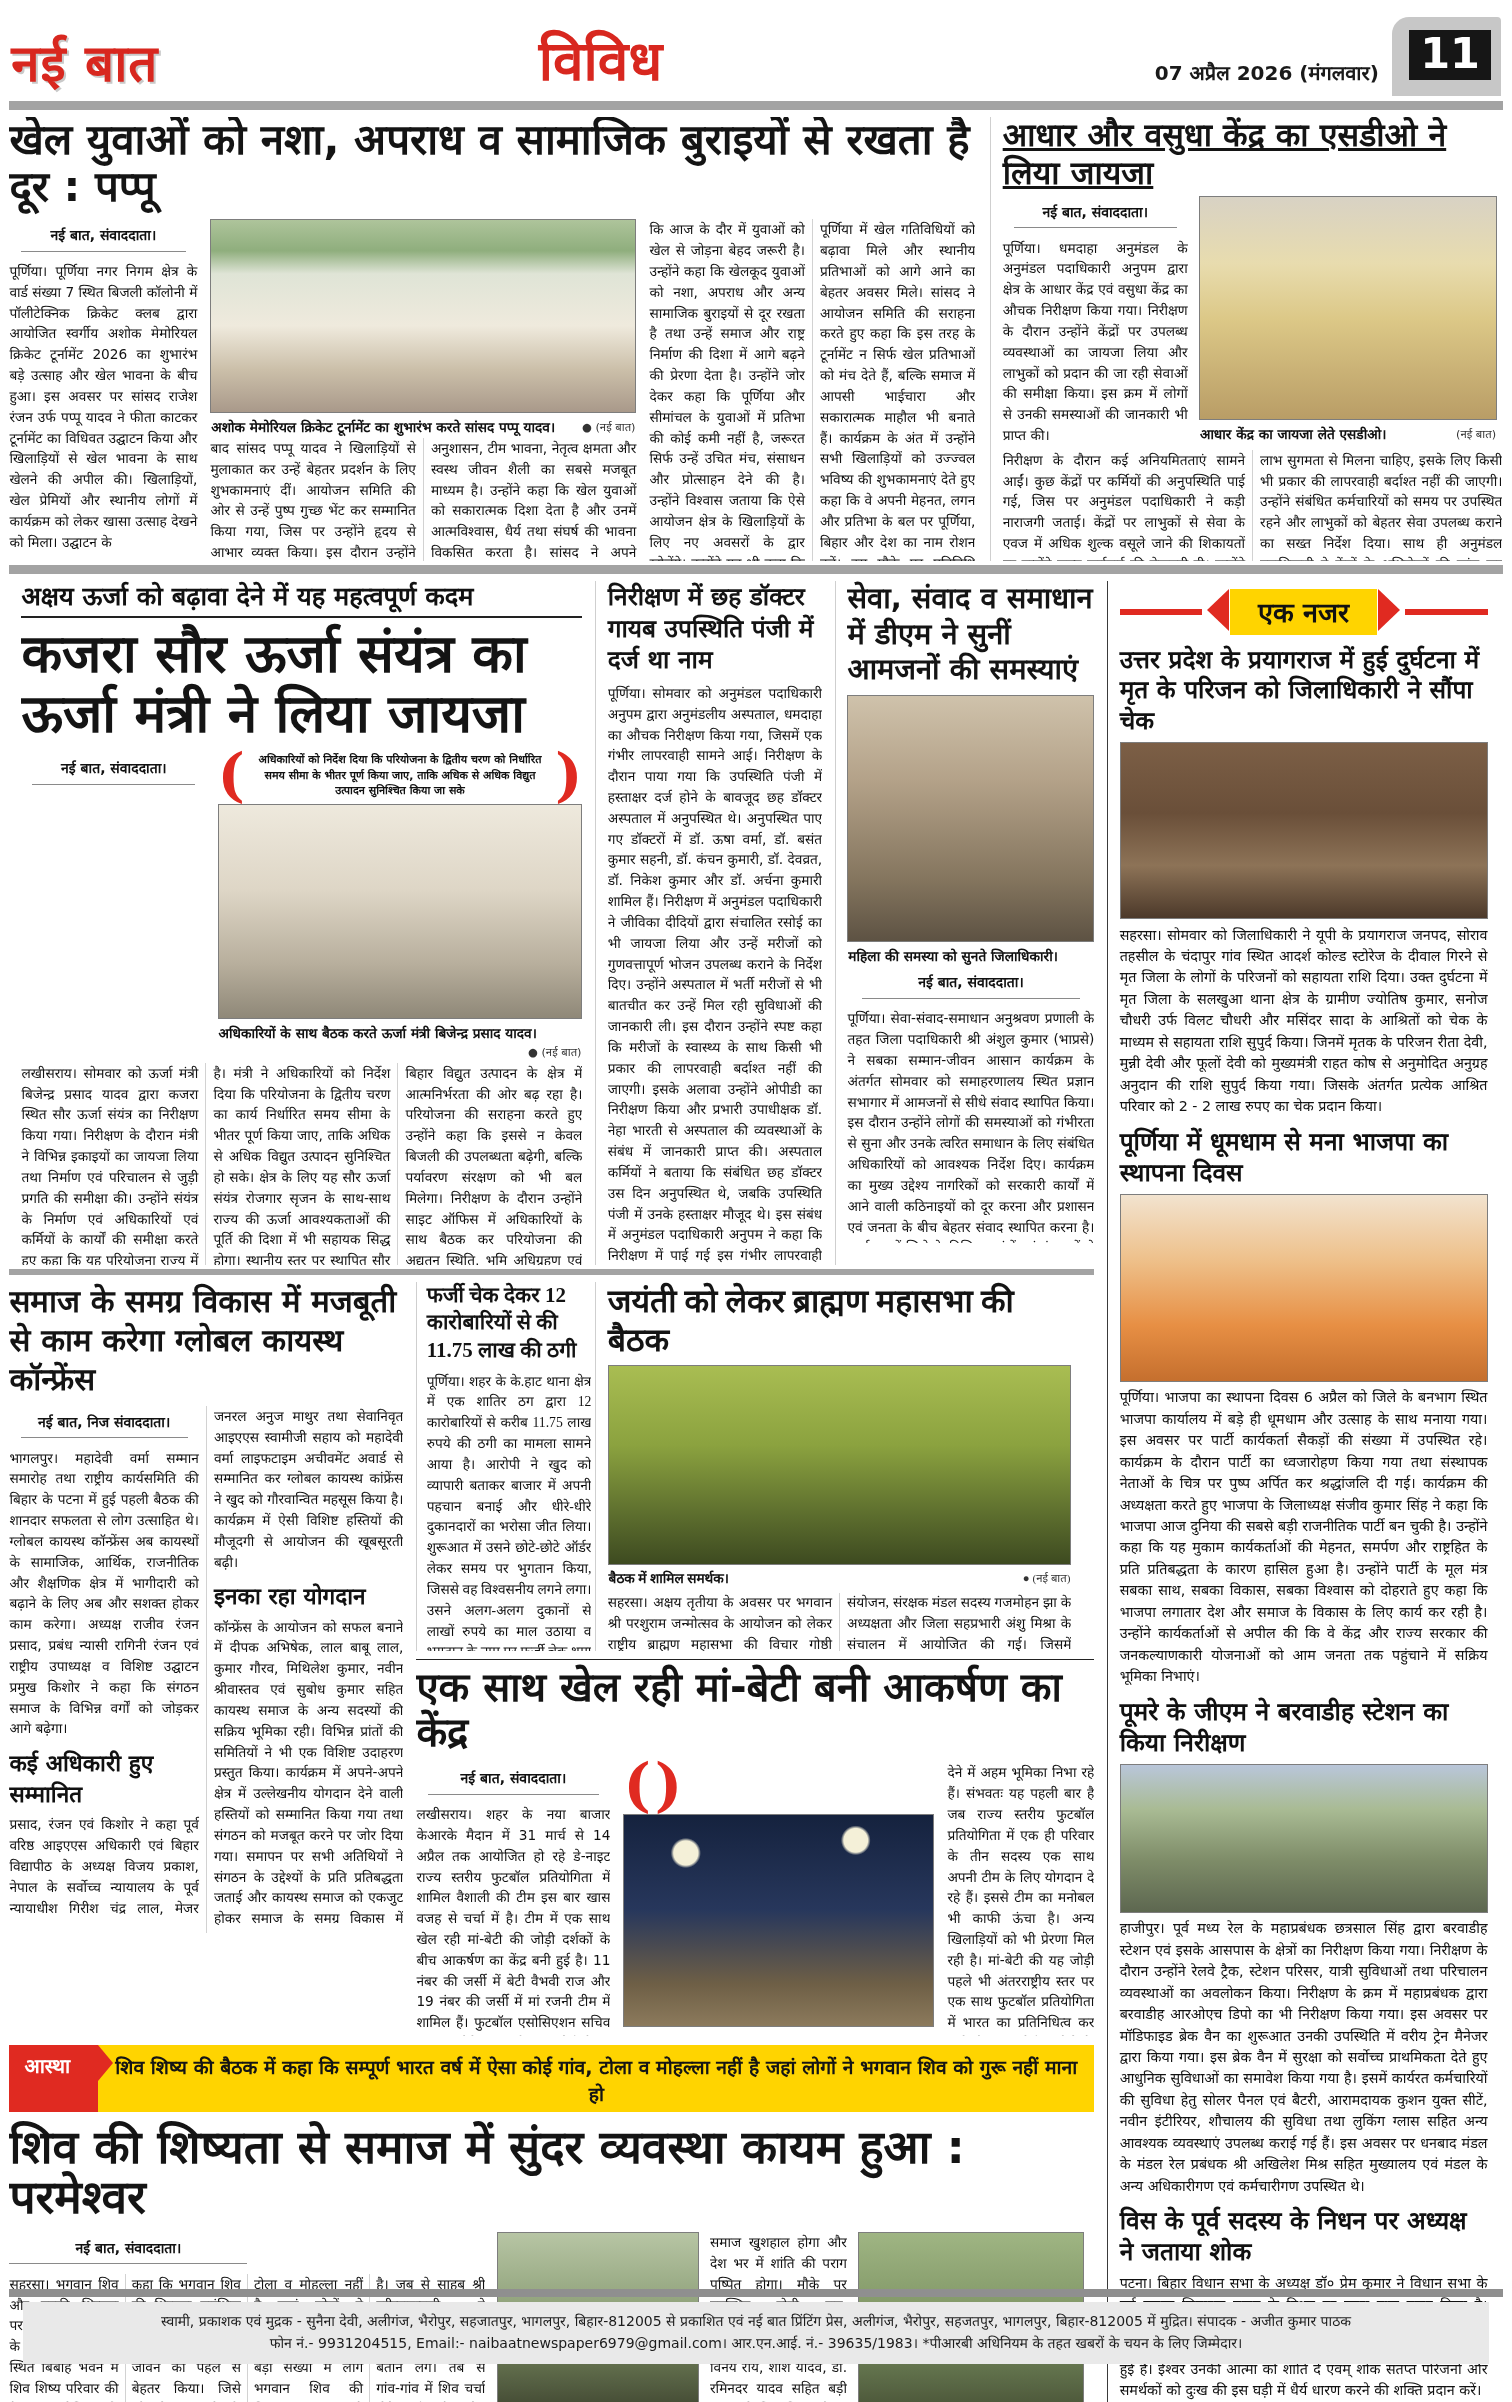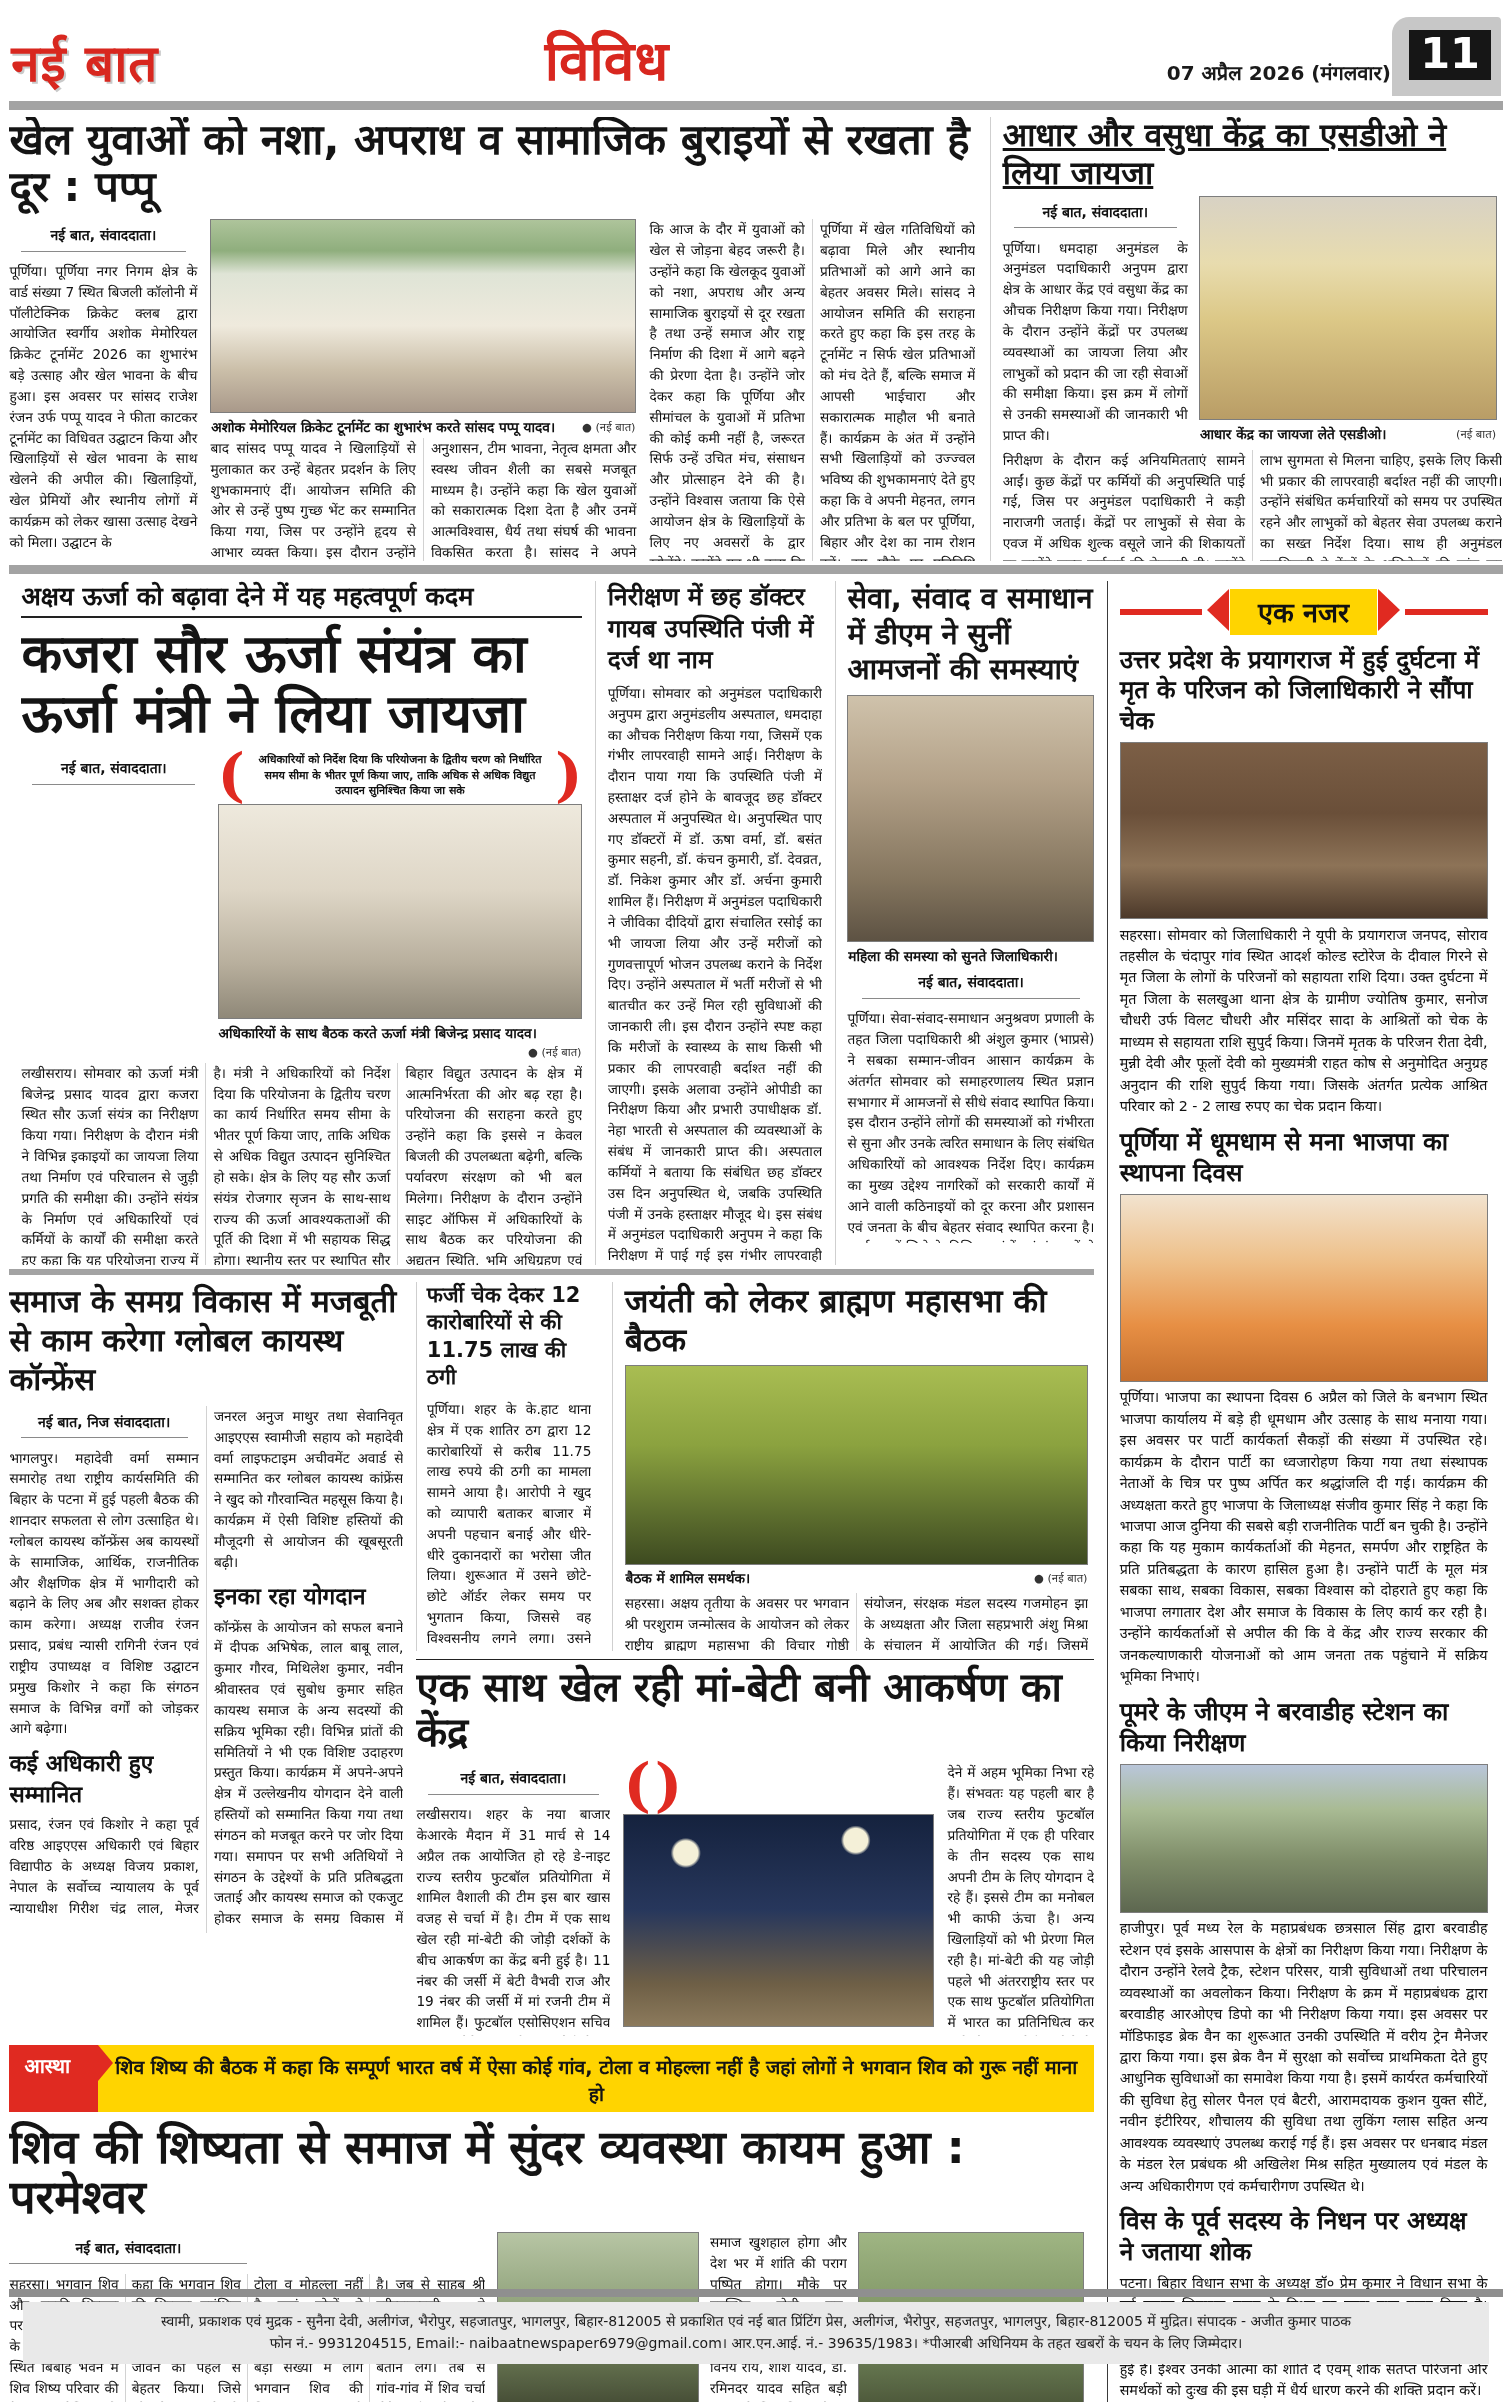--- a/index.html
+++ b/index.html
@@ -4,21 +4,21 @@
 <style>
   * { box-sizing:border-box; margin:0; padding:0; }
   html,body { background:#ffffff; }
   body { font-family:"DejaVu Sans", sans-serif; color:#111; }
   .page { width:1512px; height:2402px; overflow:hidden; margin:0 auto; background:#fff; padding:3.8px 9.4px 0; position:relative; }
 
   
   .masthead { display:flex; align-items:flex-end; justify-content:space-between; padding:13px 1.9px 1.9px; position:relative; }
   .logo { font-size:51px; font-weight:800; color:#d8271f; text-shadow:1.9px 1.9px 0 #c9c9c9; letter-spacing:0.9px; }
   .section-title { font-size:55px; font-weight:800; color:#d8271f; transform:translateX(-56px); }
-  .mast-right { display:flex; align-items:flex-end; gap:1px; }
+  .mast-right { display:flex; align-items:flex-end; gap:13px; }
   .mast-date { font-size:20px; font-weight:700; color:#1a1a1a; padding-bottom:9.4px; }
   .pagenum-tab { background:#c7c7c7; border-radius:17px 3.8px 0 0; padding:13px 9.4px 0 17px; height:79px; display:flex; align-items:flex-start; }
   .pagenum { background:#161616; color:#fff; font-size:43px; font-weight:800; padding:1.9px 11.3px 5.6px; line-height:1; }
   .bar { height:8.5px; background:#a3a3a3; margin:3.8px 0 7.5px; }
   .bar.thin { height:5.6px; }
 
   
   .body-txt { font-size:13.7px; line-height:1.52; text-align:justify; }
   .cols-2 { column-count:2; column-gap:15px; column-rule:0.9px solid #d2d2d2; }
   .cols-3 { column-count:3; column-gap:15px; column-rule:0.9px solid #d2d2d2; }
@@ -81,21 +81,21 @@
   .h-seva { font-size:29px; line-height:1.22; margin-bottom:7.5px; }
   .seva-photo { height:247px; }
 
   
   .row3 { display:flex; gap:13px; }
   .kayastha { width:394px; }
   .h-kayastha { font-size:31px; line-height:1.25; margin-bottom:7.5px; }
   .subhead { font-size:22.6px; font-weight:800; margin:7.5px 0 5.6px; }
   .kayastha-cols { column-count:2; column-gap:15px; column-rule:0.9px solid #d2d2d2; height:527px; overflow:hidden; }
   .row3-right { width:678px; }
-  .row3-top { display:flex; gap:21px; height:369px; overflow:hidden; }
+  .row3-top { display:flex; gap:4px; height:369px; overflow:hidden;font-family:Liberation Serif, serif; }
   .thagi { width:175px; border-left:0.9px solid #cfcfcf; padding-left:9.4px; }
   .h-thagi { font-size:21px; line-height:1.3; margin-bottom:7.5px; }
   .brahman { width:476px; border-left:0.9px solid #cfcfcf; padding-left:11.3px; }
   .h-brahman { font-size:32px; line-height:1.2; margin-bottom:5.6px; }
   .brahman-photo { height:200px; }
   .brahman-cols { height:115px; overflow:hidden; margin-top:3.8px; }
 
   
   .maabeti { height:377px; overflow:hidden; border-top:1.9px solid #222; padding-top:5.6px; margin-top:7.5px; }
   .h-maabeti { font-size:40px; line-height:1.12; margin-bottom:7.5px; }

